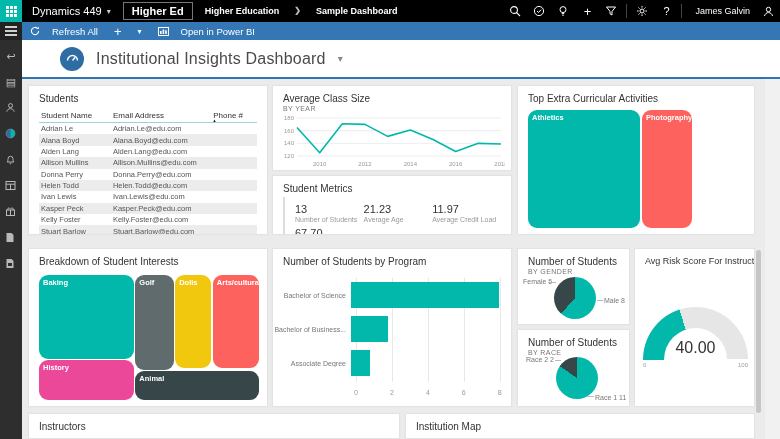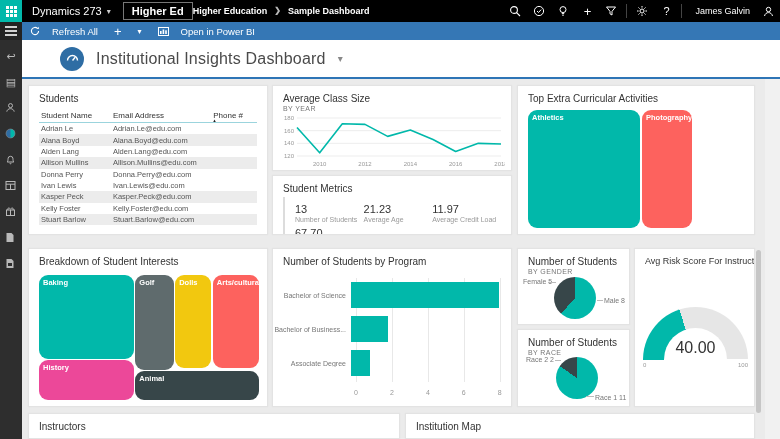--- a/index.html
+++ b/index.html
@@ -10,21 +10,21 @@
   .topnav { position:absolute; left:0; top:0; width:780px; height:22px; background:#000;
     display:flex; align-items:center; color:#fff; z-index:30; }
   .waffle { width:22px; height:22px; background:#01B8AA; display:flex; align-items:center;
     justify-content:center; }
   .waffle-grid { display:grid; grid-template-columns:repeat(3,3px); grid-gap:1px; }
   .waffle-grid i { width:3px; height:3px; background:#fff; display:block; }
   .app-name { font-size:11px; margin-left:10px; display:flex; align-items:center; gap:5px; }
   .app-name .chev { font-size:8px; color:#ccc; }
   .org-box { margin-left:12px; border:1px solid #777; padding:1px 8px; font-size:11px;
     font-weight:bold; height:18px; display:flex; align-items:center; }
-  .crumb { font-size:9px; font-weight:bold; margin-left:0; display:flex; gap:7px; align-items:flex-start; }
+  .crumb { font-size:9px; font-weight:bold; margin-left:12px; display:flex; gap:15px; align-items:flex-start; }
   .crumb .sep { color:#bbb; font-size:8px; }
   .nav-right { margin-left:auto; display:flex; align-items:center; height:100%; }
   .nav-ico { width:24px; height:22px; display:flex; align-items:center; justify-content:center;
     color:#fff; font-size:11px; cursor:pointer; }
   .nav-div { width:1px; height:14px; background:#444; margin:0 3px; }
   .nav-user { font-size:9px; margin:0 6px 0 10px; white-space:nowrap; }
   svg.ico { display:block; }
 
   
   .cmdbar { position:absolute; left:22px; top:22px; width:758px; height:18px; background:#3577B5;
@@ -118,21 +118,21 @@
         <i></i>
         <i></i>
         <i></i>
         <i></i>
         <i></i>
         <i></i>
         <i></i>
       </div>
   </div>
   <div class="app-name">
-    <span>Dynamics 273</span>
+    <span>Dynamics 449</span>
     <span class="chev">▾</span>
   </div>
   <div class="org-box">
     <span>Higher Ed</span>
   </div>
   <div class="crumb">
     <span>Higher Education</span>
     <span class="sep">❯</span>
     <span>Sample Dashboard</span>
   </div>
@@ -311,20 +311,25 @@
           <td></td>
         </tr>
         <tr class="alt">
           <td>Allison Mullins</td>
           <td>Allison.Mullins@edu.com</td>
           <td></td>
         </tr>
         <tr>
           <td>Donna Perry</td>
           <td>Donna.Perry@edu.com</td>
+          <td></td>
+        </tr>
+        <tr class="alt">
+          <td>Helen Todd</td>
+          <td>Helen.Todd@edu.com</td>
           <td></td>
         </tr>
         <tr>
           <td>Ivan Lewis</td>
           <td>Ivan.Lewis@edu.com</td>
           <td></td>
         </tr>
         <tr class="alt">
           <td>Kasper Peck</td>
           <td>Kasper.Peck@edu.com</td>

